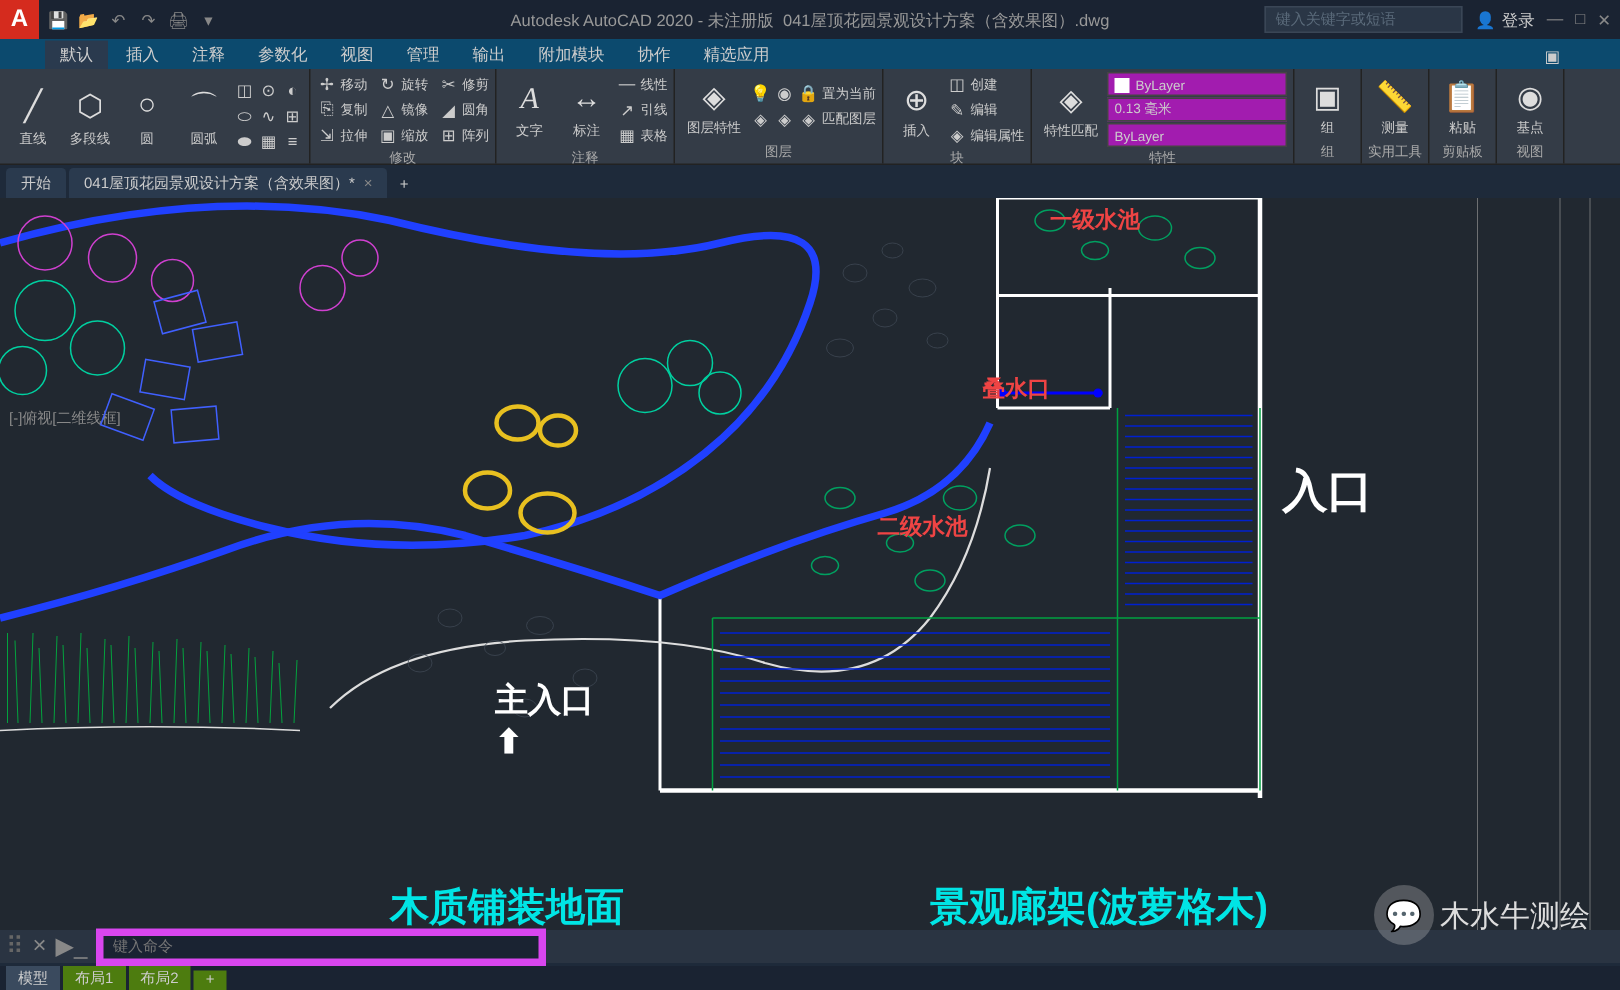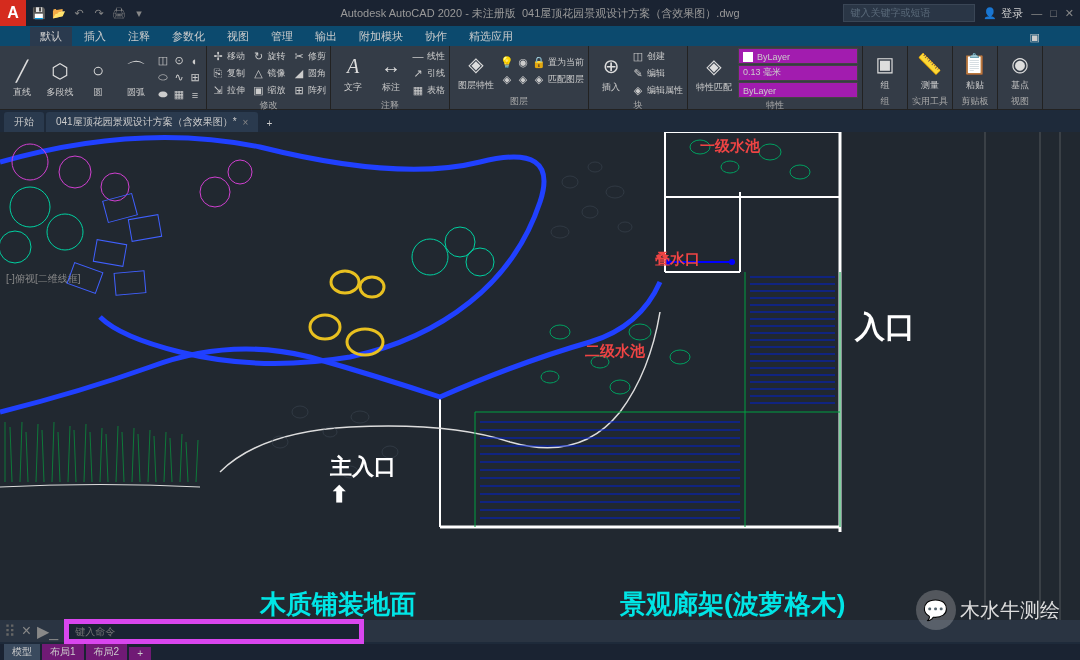--- a/index.html
+++ b/index.html
@@ -31,21 +31,21 @@
 .doctab{background:#2a3a4e;padding:3px 10px;font-size:10px;color:#ccc;border-radius:3px 3px 0 0;cursor:pointer;display:flex;align-items:center;gap:6px}
 .doctab .close{color:#888;font-size:10px}
 .canvas{position:absolute;top:132px;left:0;right:0;bottom:40px;background:#212830;overflow:hidden}
 .canvas svg{position:absolute;top:0;left:0}
 .annotation{position:absolute;color:#fff;font-size:22px;font-weight:bold}
 .annotation.cyan{color:#00e5e5;font-size:26px}
 .annotation.small{font-size:15px;color:#ef4444}
 .cmdline{position:absolute;bottom:18px;left:0;right:0;height:22px;background:#2a3442;display:flex;align-items:center;padding:0 4px;gap:6px}
 .cmdline input{flex:0 0 300px;background:#1a2332;border:5px solid #d946ef;color:#888;font-size:10px;padding:2px 6px}
 .statusbar{position:absolute;bottom:0;left:0;right:0;height:16px;background:#1a2332;display:flex;align-items:flex-end;padding:0 4px;gap:2px}
-.stab{padding:1px 8px;font-size:10px;color:#ccc;background:#701a75;cursor:pointer}
+.stab{padding:1px 8px;font-size:10px;color:#ccc;background:#4d7c0f;cursor:pointer}
 .stab.active{background:#3a4a5e}
 .watermark{position:absolute;right:20px;bottom:30px;color:#ddd;font-size:20px;display:flex;align-items:center;gap:4px}
 .wm-icon{width:40px;height:40px;border-radius:50%;background:rgba(200,200,200,0.3);display:flex;align-items:center;justify-content:center}
 .viewcube{position:absolute;top:140px;left:6px;font-size:10px;color:#888}
 </style>
 </head>
 <body>
 
 <div class="titlebar">
   <div class="logo">A</div>

